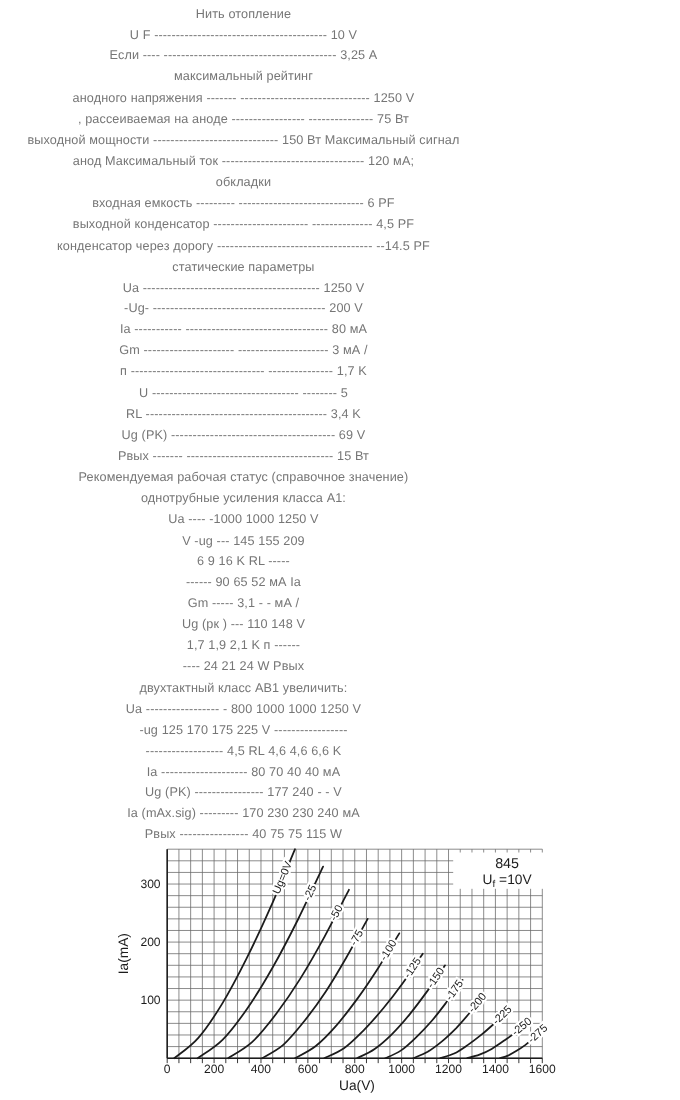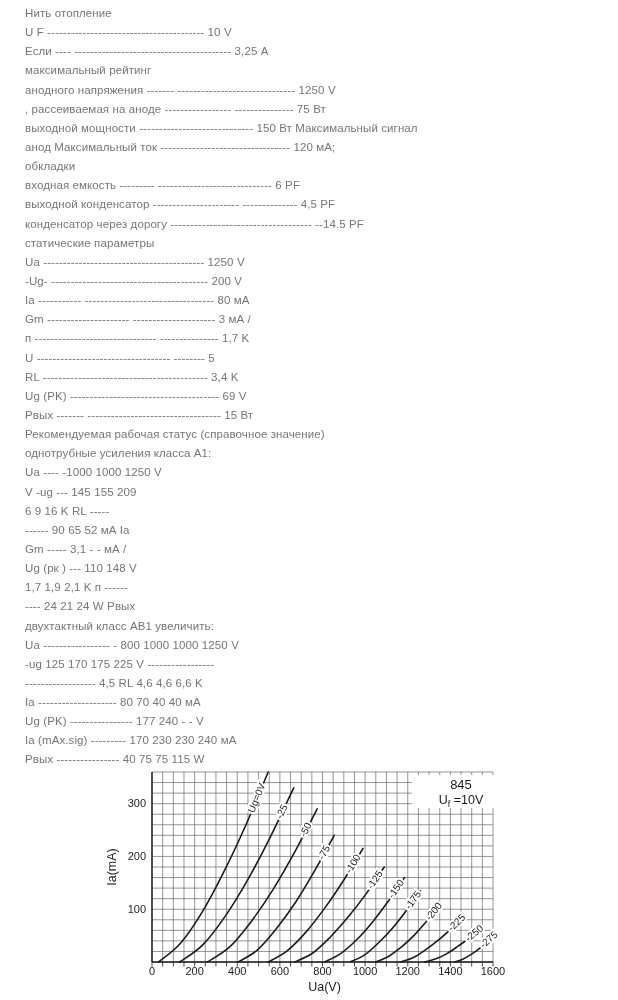--- a/index.html
+++ b/index.html
@@ -1,21 +1,21 @@
 <!DOCTYPE html>
 <html><head>
 <meta charset="utf-8">
 <style>
   html,body{margin:0;padding:0;}
   body{
     width:618px;height:1000px;background:#ffffff;
     font-family:"Liberation Sans", sans-serif;
     overflow:hidden;
   }
-  .page{position:relative;width:544px;height:1000px;background:#ffffff;}
+  .page{position:relative;width:544px;height:1000px;background:#ffffff;text-align:center;}
   .spec{
     position:absolute;left:25px;top:4px;
     font-size:11.5px;line-height:19.15px;
     color:#767676;letter-spacing:0.1px;white-space:pre;
   }
   .spec-line{height:19.15px;}
   #chart{position:absolute;left:100px;top:761px;}
   svg text{font-family:"Liberation Sans", sans-serif;}
 </style>
 </head>

